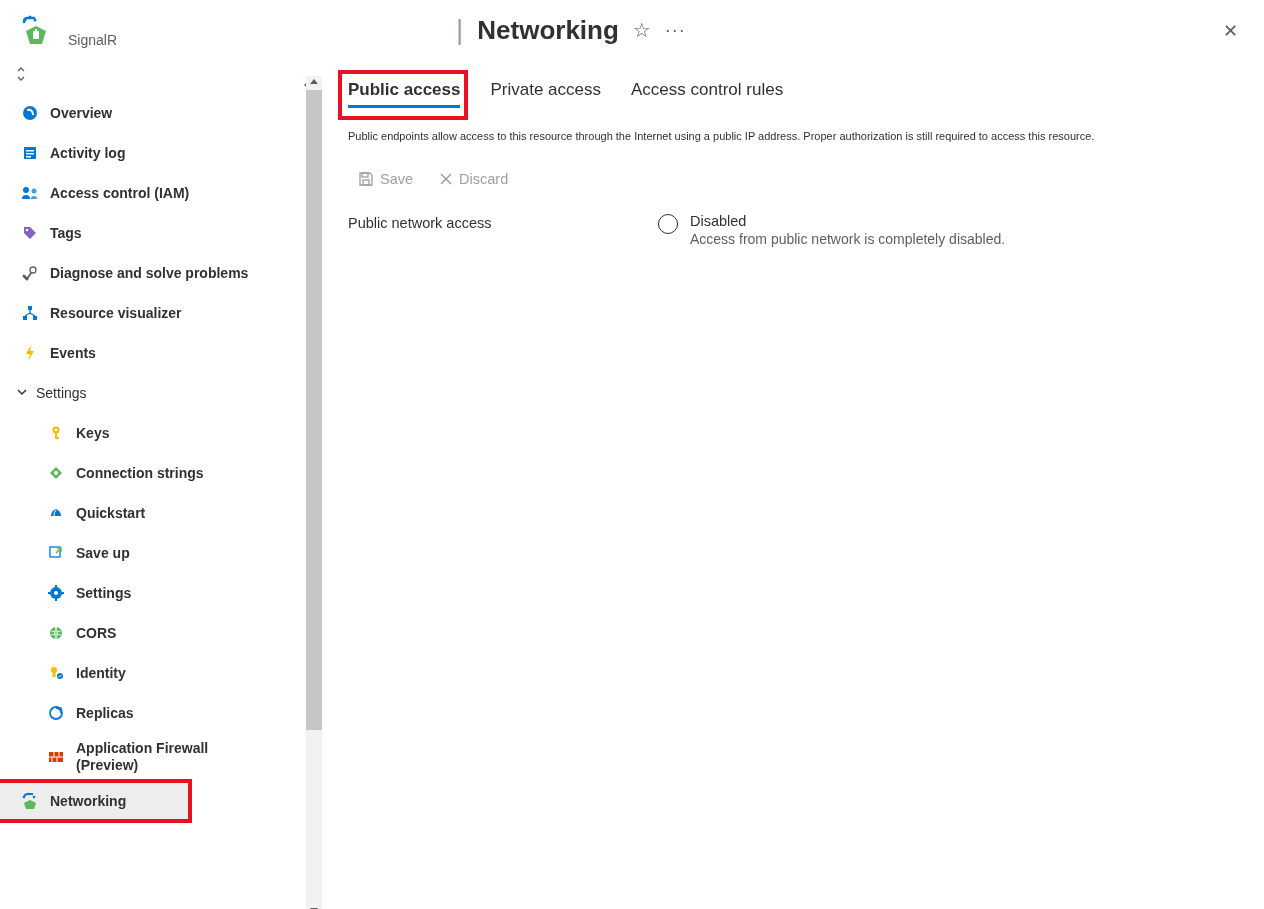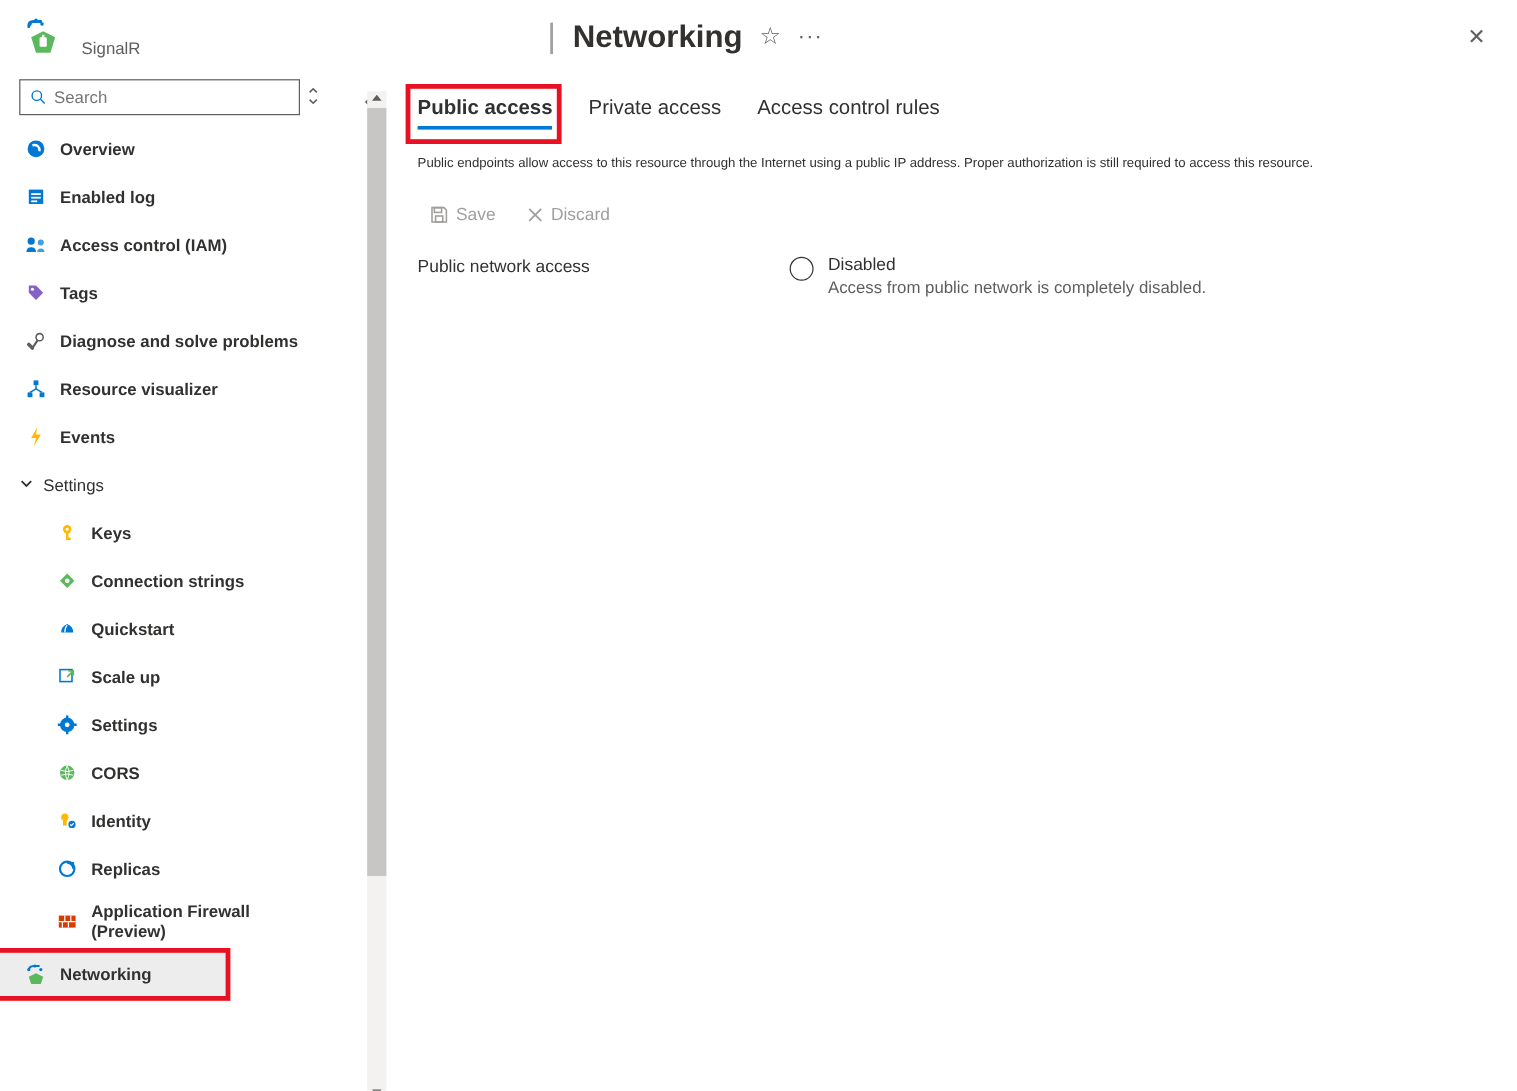--- a/index.html
+++ b/index.html
@@ -292,27 +292,20 @@
     <span class="header-title">Networking</span>
     <span class="header-star">☆</span>
     <span class="header-more">···</span>
   </div>
   <span class="header-close">✕</span>
 </div>
 
 <div class="body">
   <div class="sidebar">
     <div class="search-row">
-      <div class="search-box">
-        <svg class="search-icon-svg" viewBox="0 0 16 16">
-            <circle cx="6.5" cy="6.5" r="4.5" fill="none" stroke="#0078d4" stroke-width="1.3"></circle>
-            <line x1="10" y1="10" x2="14" y2="14" stroke="#0078d4" stroke-width="1.3"></line>
-          </svg>
-        <input type="text" placeholder="Search" style="">
-      </div>
       <span class="chev-updown">
         <svg width="10" height="16" viewBox="0 0 10 16">
             <path d="M2 5 L5 2 L8 5 M2 11 L5 14 L8 11" fill="none" stroke="#605e5c" stroke-width="1.3"></path>
           </svg>
       </span>
     </div>
     <span class="collapse-chev">
       <svg width="14" height="14" viewBox="0 0 14 14">
           <path d="M7 3 L3 7 L7 11 M12 3 L8 7 L12 11" fill="none" stroke="#605e5c" stroke-width="1.3"></path>
         </svg>
@@ -330,21 +323,21 @@
       </li>
       <li class="nav-item">
         <span class="icon-slot">
             <svg width="16" height="16" viewBox="0 0 16 16">
               <rect x="2" y="2" width="12" height="12" fill="#0078d4"></rect>
               <rect x="4" y="5" width="8" height="1.5" fill="#fff"></rect>
               <rect x="4" y="8" width="8" height="1.5" fill="#fff"></rect>
               <rect x="4" y="11" width="5" height="1.5" fill="#fff"></rect>
             </svg>
           </span>
-        <span class="label">Enabled log</span>
+        <span class="label">Activity log</span>
       </li>
       <li class="nav-item">
         <span class="icon-slot">
             <svg width="18" height="16" viewBox="0 0 18 16">
               <circle cx="5" cy="5" r="3" fill="#0078d4"></circle>
               <path d="M1 14 Q1 10 5 10 Q9 10 9 14" fill="#0078d4"></path>
               <circle cx="13" cy="6" r="2.5" fill="#40a0e0"></circle>
               <path d="M10 14 Q10 11 13 11 Q16 11 16 14" fill="#40a0e0"></path>
             </svg>
           </span>
@@ -425,21 +418,21 @@
           </span>
         <span class="label">Quickstart</span>
       </li>
       <li class="nav-item nav-sub">
         <span class="icon-slot">
             <svg width="16" height="16" viewBox="0 0 16 16">
               <rect x="2" y="2" width="10" height="10" fill="none" stroke="#0078d4" stroke-width="1.3"></rect>
               <path d="M9 3 L13 3 L13 7 M13 3 L8 8" fill="none" stroke="#5cb85c" stroke-width="1.5"></path>
             </svg>
           </span>
-        <span class="label">Scale up</span>
+        <span class="label">Save up</span>
       </li>
       <li class="nav-item nav-sub">
         <span class="icon-slot">
             <svg width="16" height="16" viewBox="0 0 16 16">
               <circle cx="8" cy="8" r="6" fill="#0078d4"></circle>
               <circle cx="8" cy="8" r="2" fill="#fff"></circle>
               <g stroke="#0078d4" stroke-width="2">
                 <line x1="8" y1="0" x2="8" y2="3"></line>
                 <line x1="8" y1="13" x2="8" y2="16"></line>
                 <line x1="0" y1="8" x2="3" y2="8"></line>

